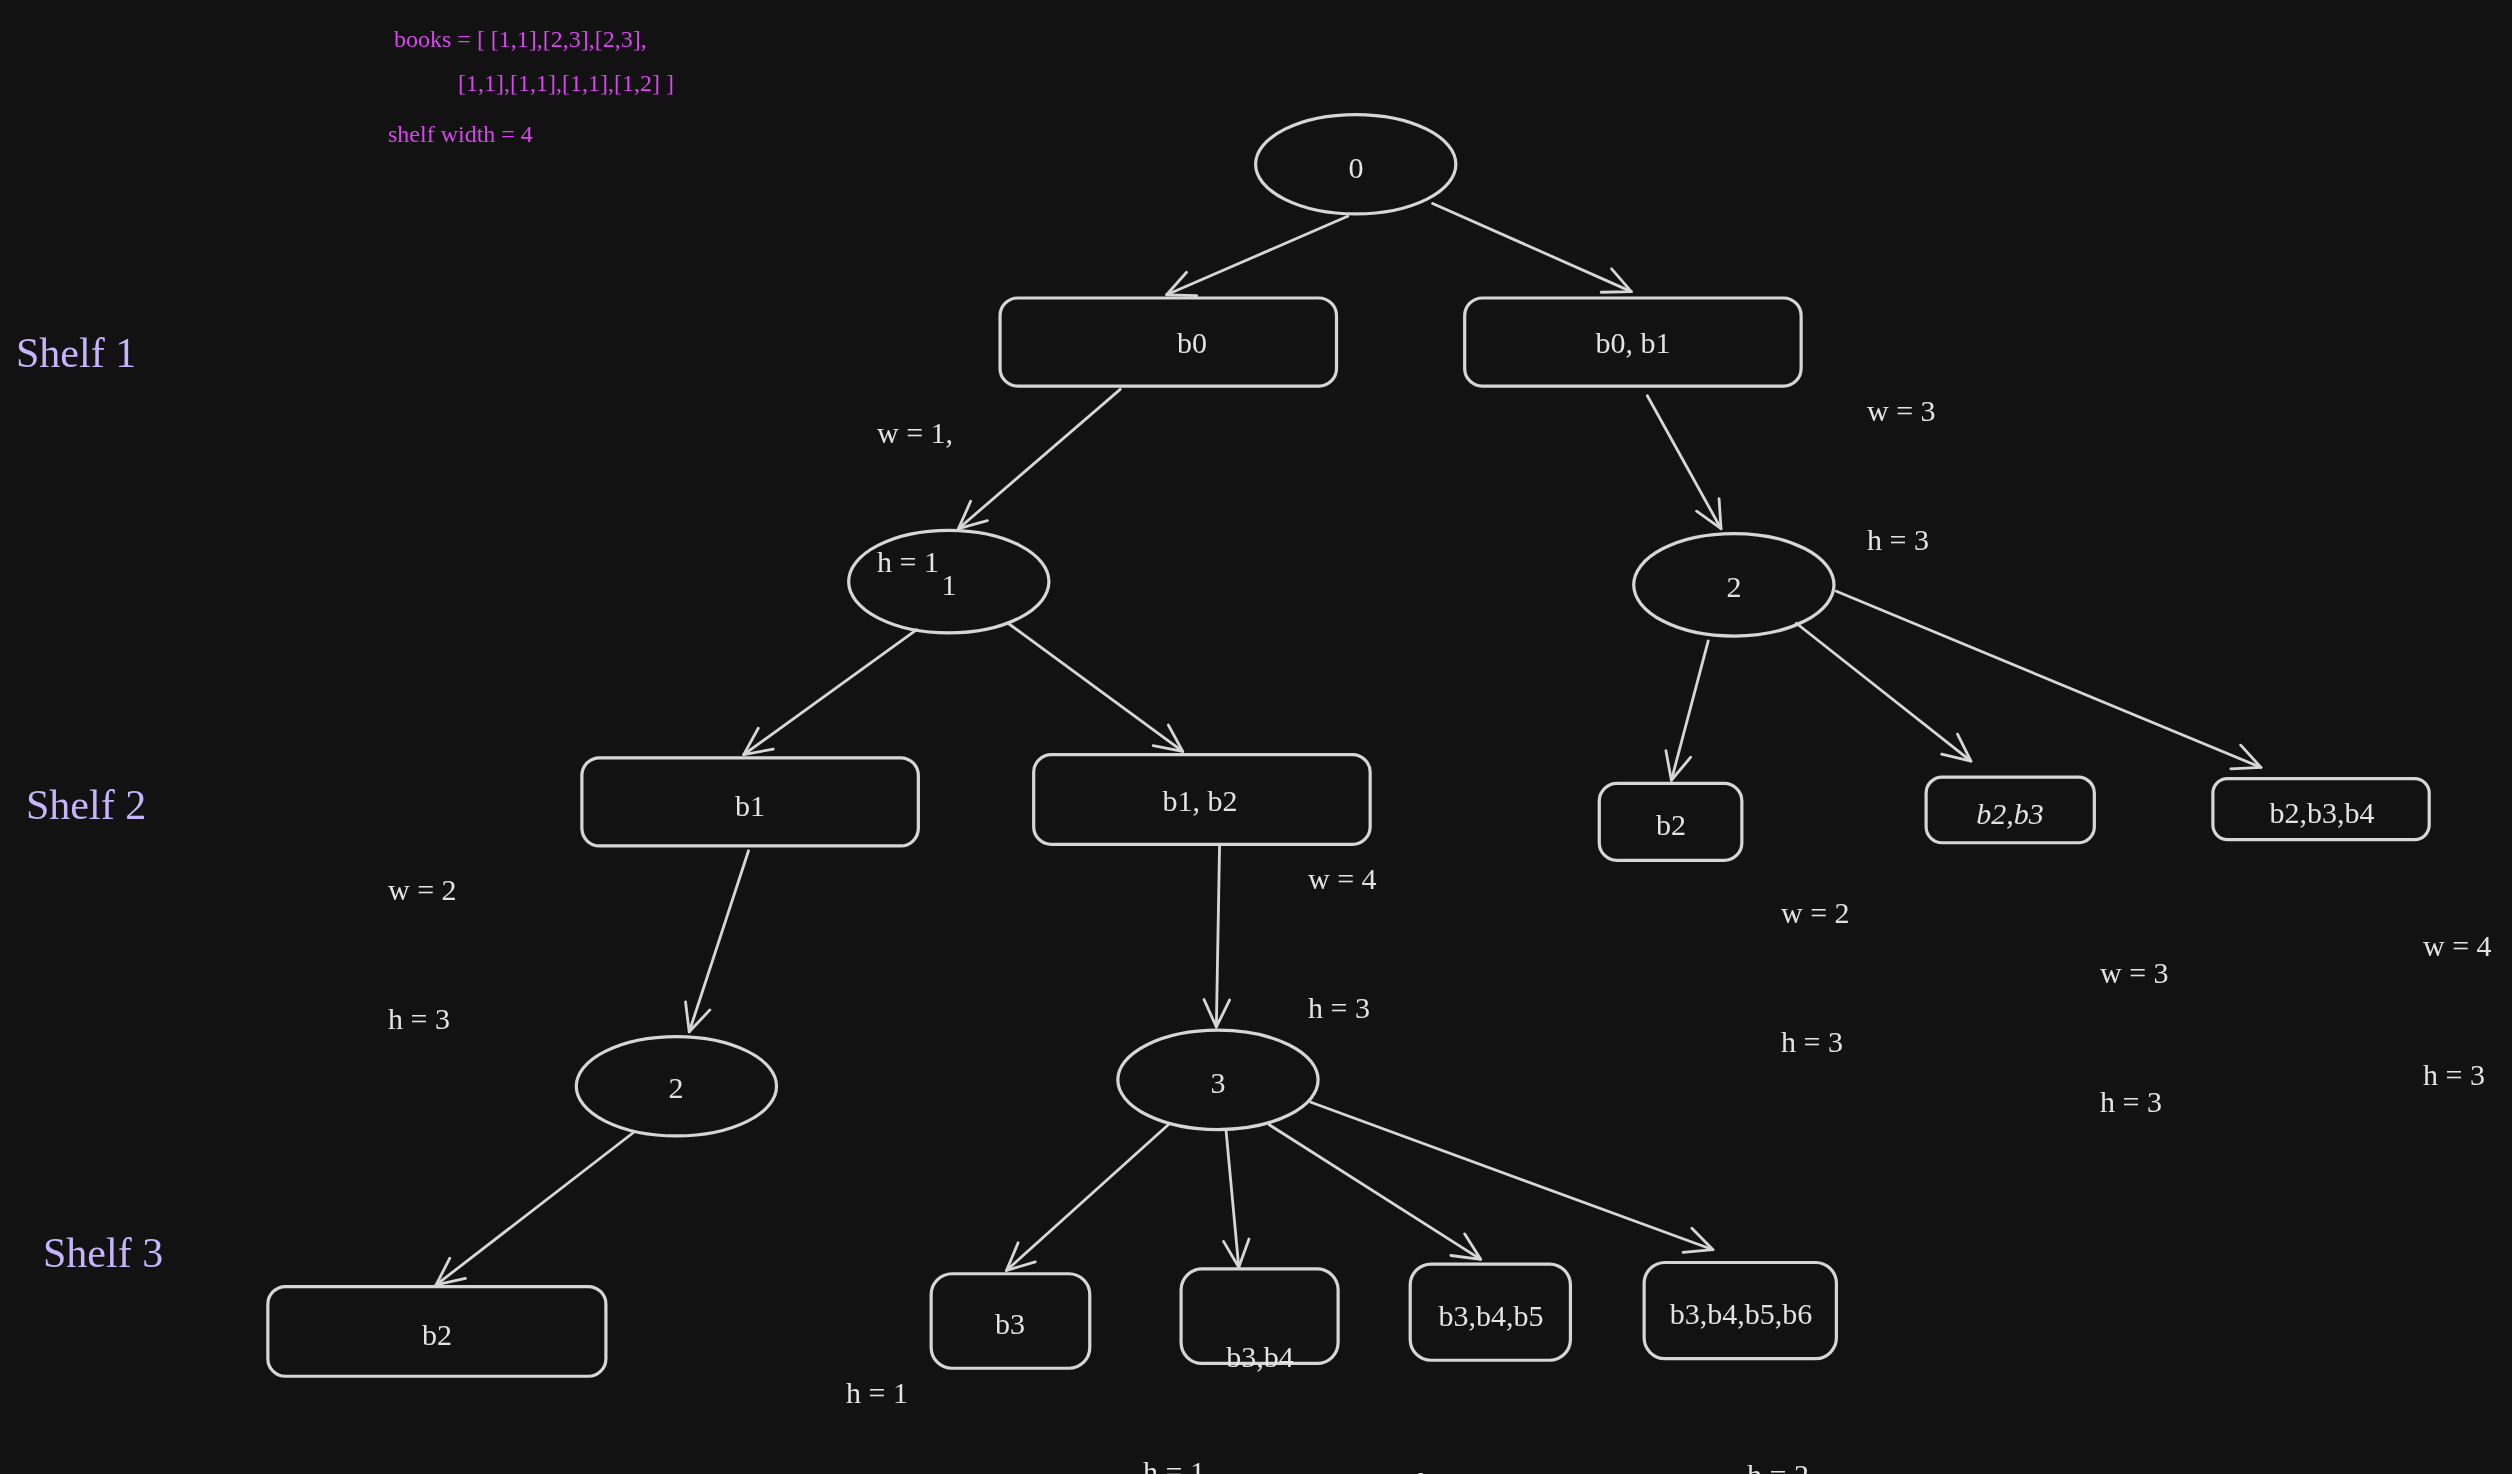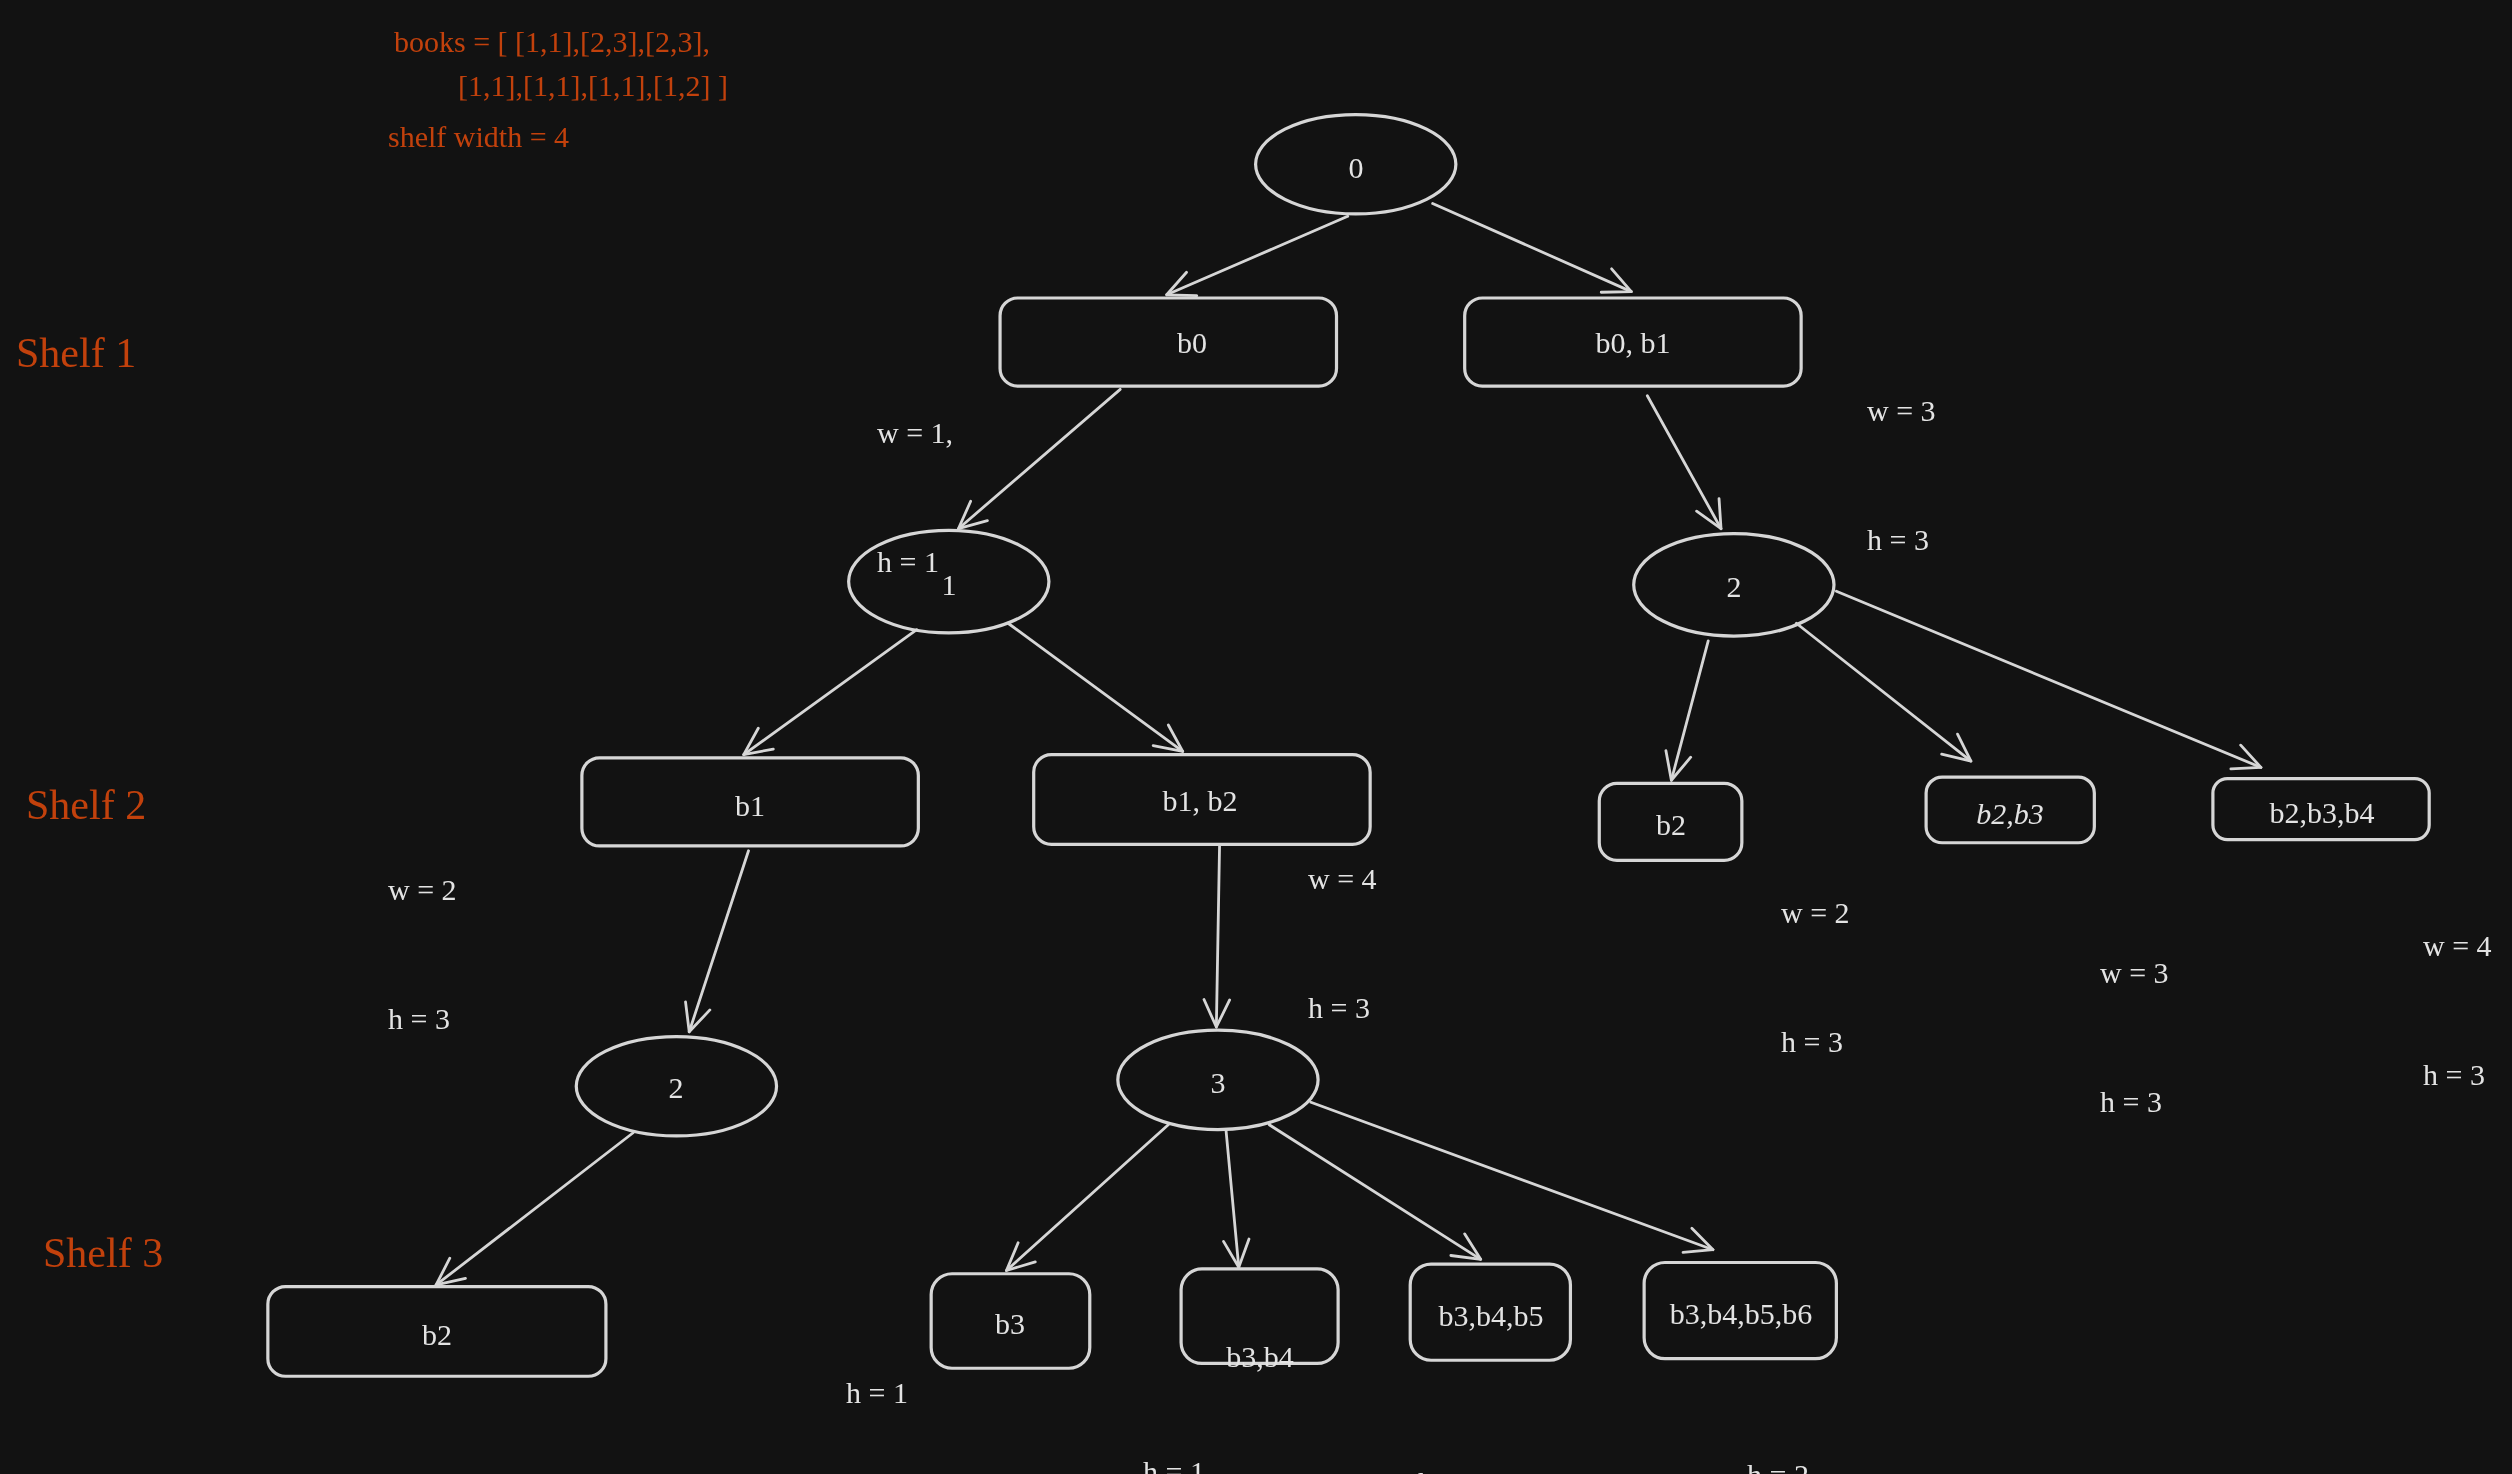--- a/index.html
+++ b/index.html
@@ -1,20 +1,20 @@
 <!DOCTYPE html>
 <html style="font-size:13px"><head>
 <meta charset="utf-8">
 <style>
   html, body { margin: 0; padding: 0; background: #121212; }
   body { width: 2512px; height: 1474px; position: relative; overflow: hidden;
          font-family: "Liberation Serif", "DejaVu Serif", serif; color: #e0e0e0; }
   #canvas { position: absolute; left: 0; top: 0; width: 2512px; height: 1474px; }
-  .txt { position: absolute; white-space: pre; font-size: 30px; color: #c2410c; line-height: 1; }
-  .shelf { position: absolute; font-size: 42px; color: #c2410c; white-space: pre; }
+  .txt { position: absolute; white-space: pre; font-size: 24px; color: #d946ef; line-height: 1; }
+  .shelf { position: absolute; font-size: 42px; color: #c4b5fd; white-space: pre; }
   .node-label { position: absolute; font-size: 30px; color: #e3e3e3; text-align: center;
                 transform: translate(-50%, -50%); white-space: pre; }
   .anno { position: absolute; font-size: 30px; color: #e3e3e3; white-space: pre; line-height: 43px; }
   svg .shape { fill: none; stroke: #d6d6d6; stroke-width: 4; stroke-linecap: round; stroke-linejoin: round; }
   svg .edge { fill: none; stroke: #d6d6d6; stroke-width: 3.5; stroke-linecap: round; stroke-linejoin: round; }
 </style>
 </head>
 <body>
 
 <svg id="canvas" viewBox="0 0 3135 1840" xmlns="http://www.w3.org/2000/svg">

